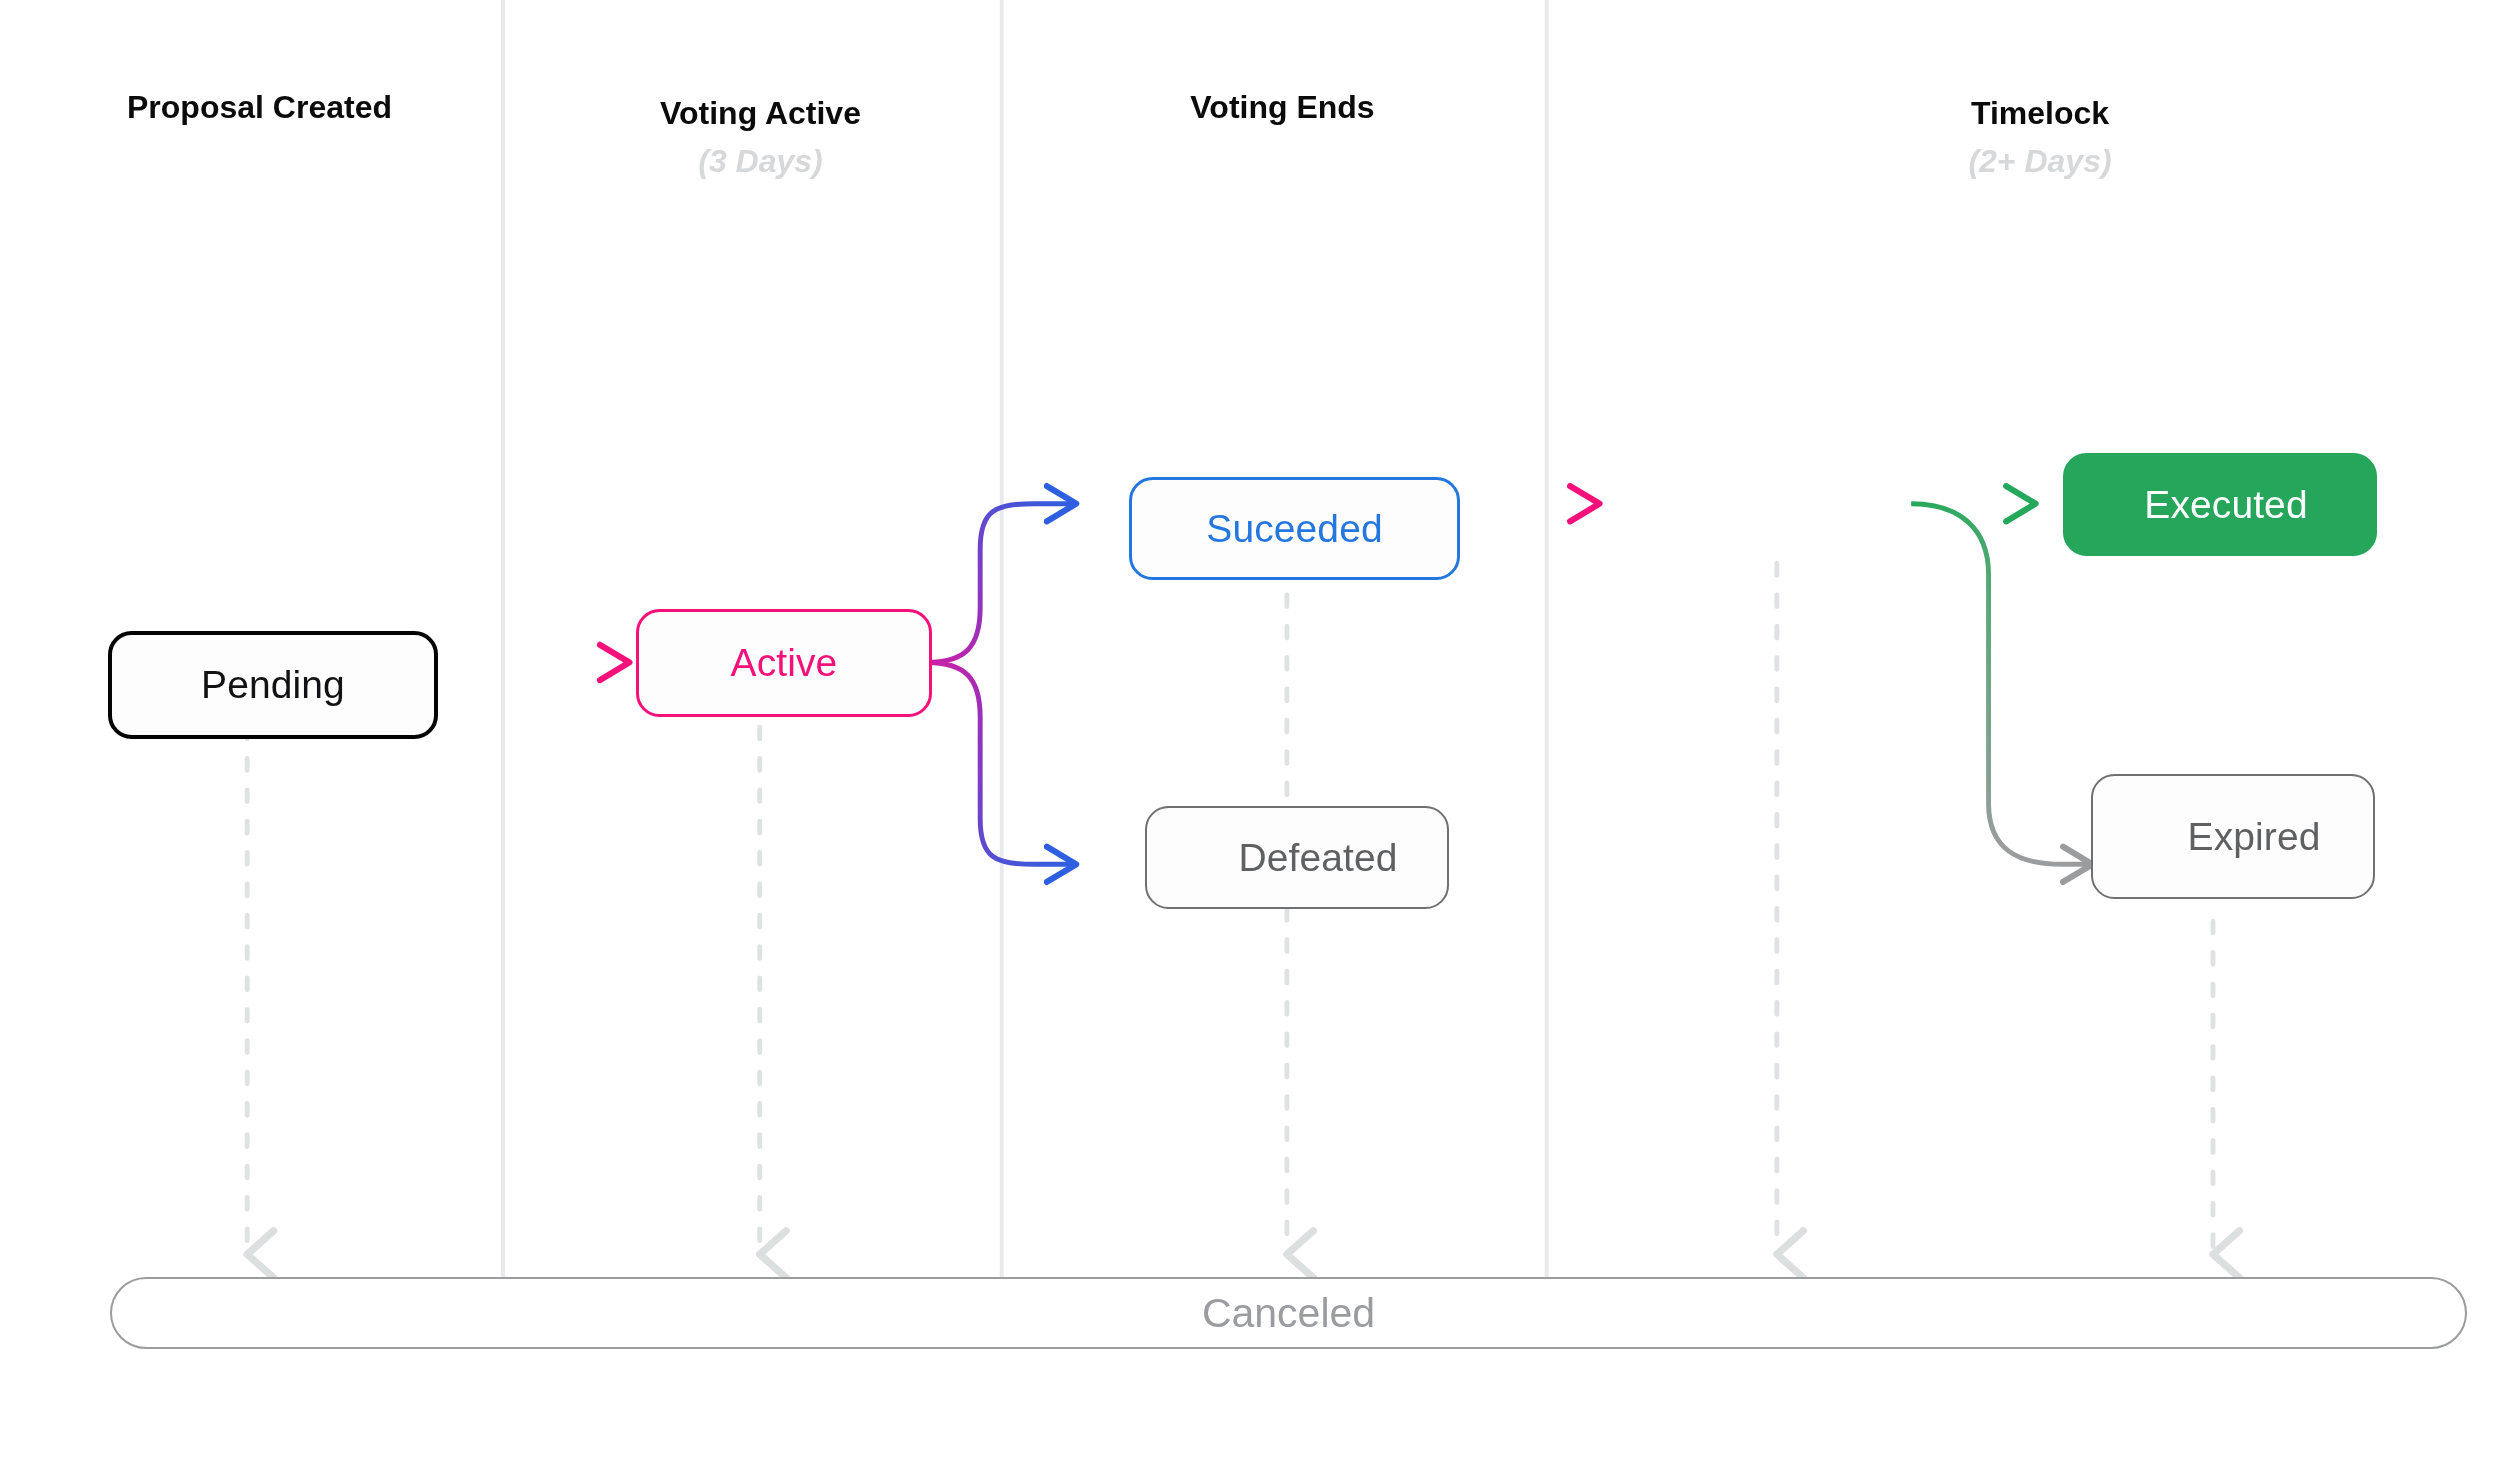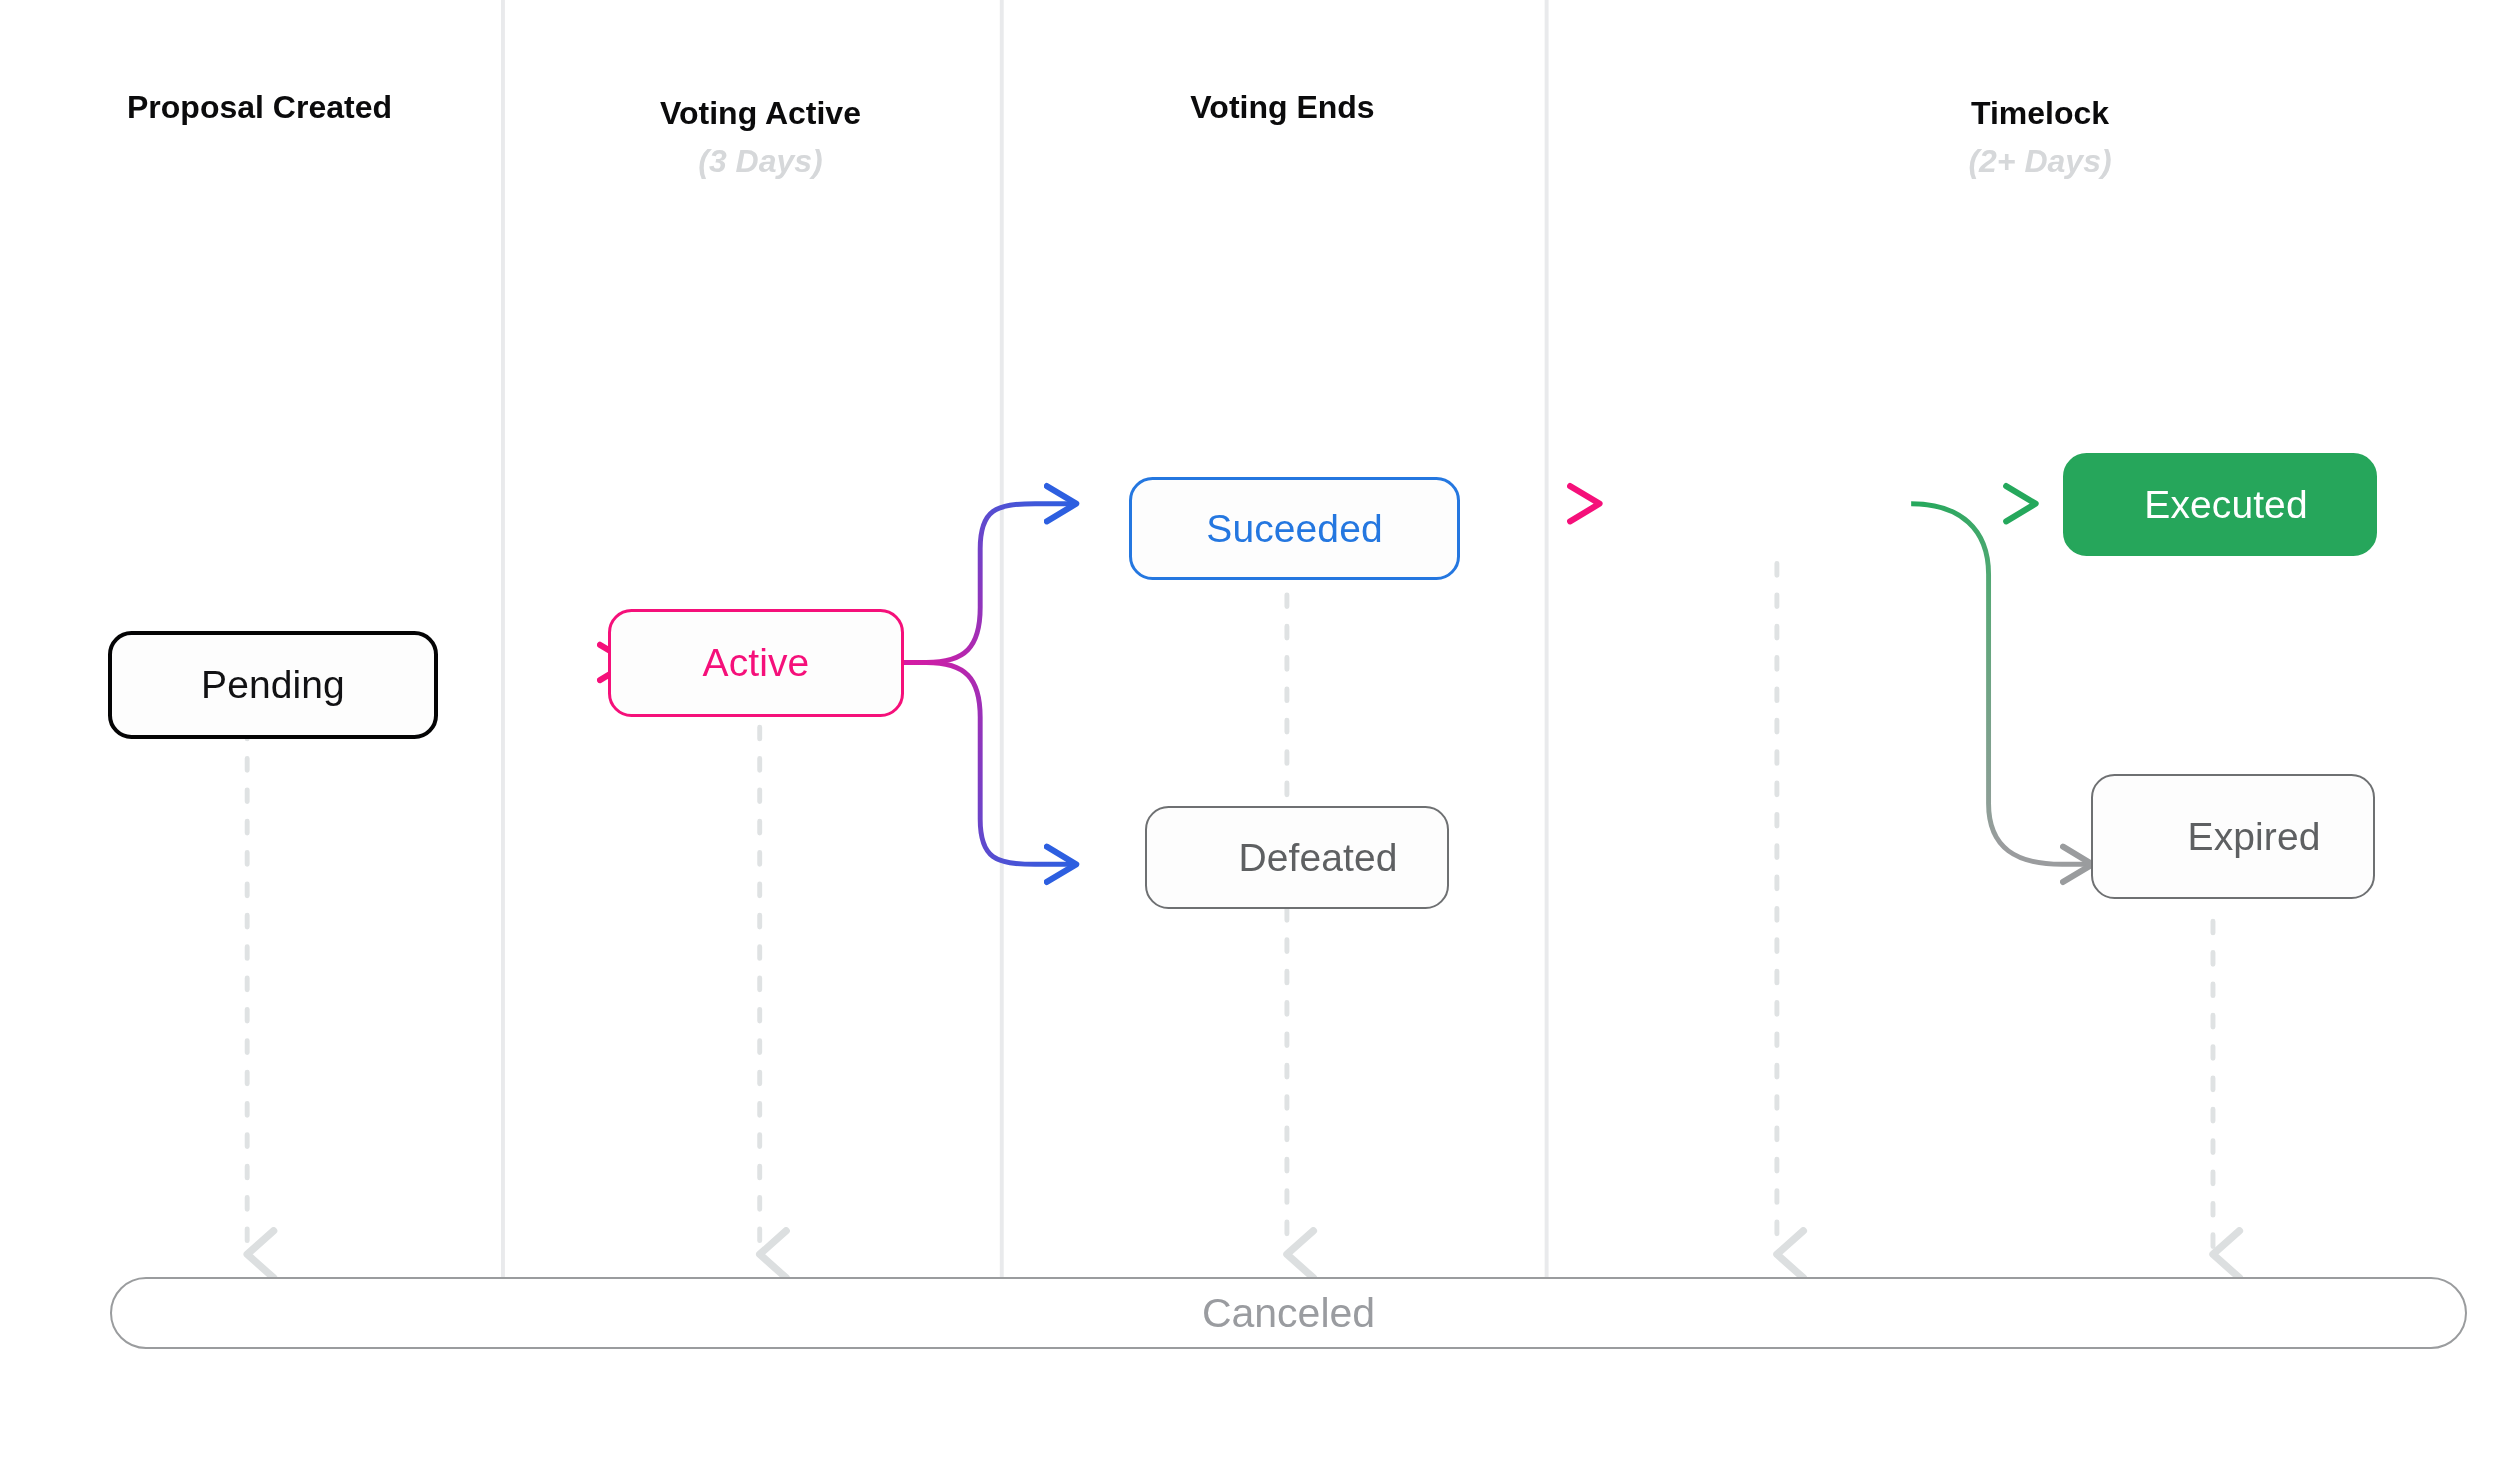--- a/index.html
+++ b/index.html
@@ -177,21 +177,21 @@
 
   <div class="col-header" style="left:1547px; top:92px; width:970px;">
     <span class="ch-title">Timelock</span>
     <span class="ch-sub">(2+ Days)</span>
   </div>
 
   <div class="node n-pending" style="left:108px; top:609px; width:330px; height:108px;margin-top:22px;">
     <span>Pending</span>
   </div>
 
-  <div class="node n-active" style="left:608px; top:609px; width:296px; height:108px;">
+  <div class="node n-active" style="left:636px; top:609px; width:296px; height:108px;">
     <span>Active</span>
   </div>
 
   <div class="node n-suceeded" style="left:1129px; top:453px; width:331px; height:103px;margin-top:24px;">
     <span>Suceeded</span>
   </div>
 
   <div class="node n-defeated" style="left:1145px; top:806px; width:304px; height:103px;">
     <span>Defeated</span>
   </div>

